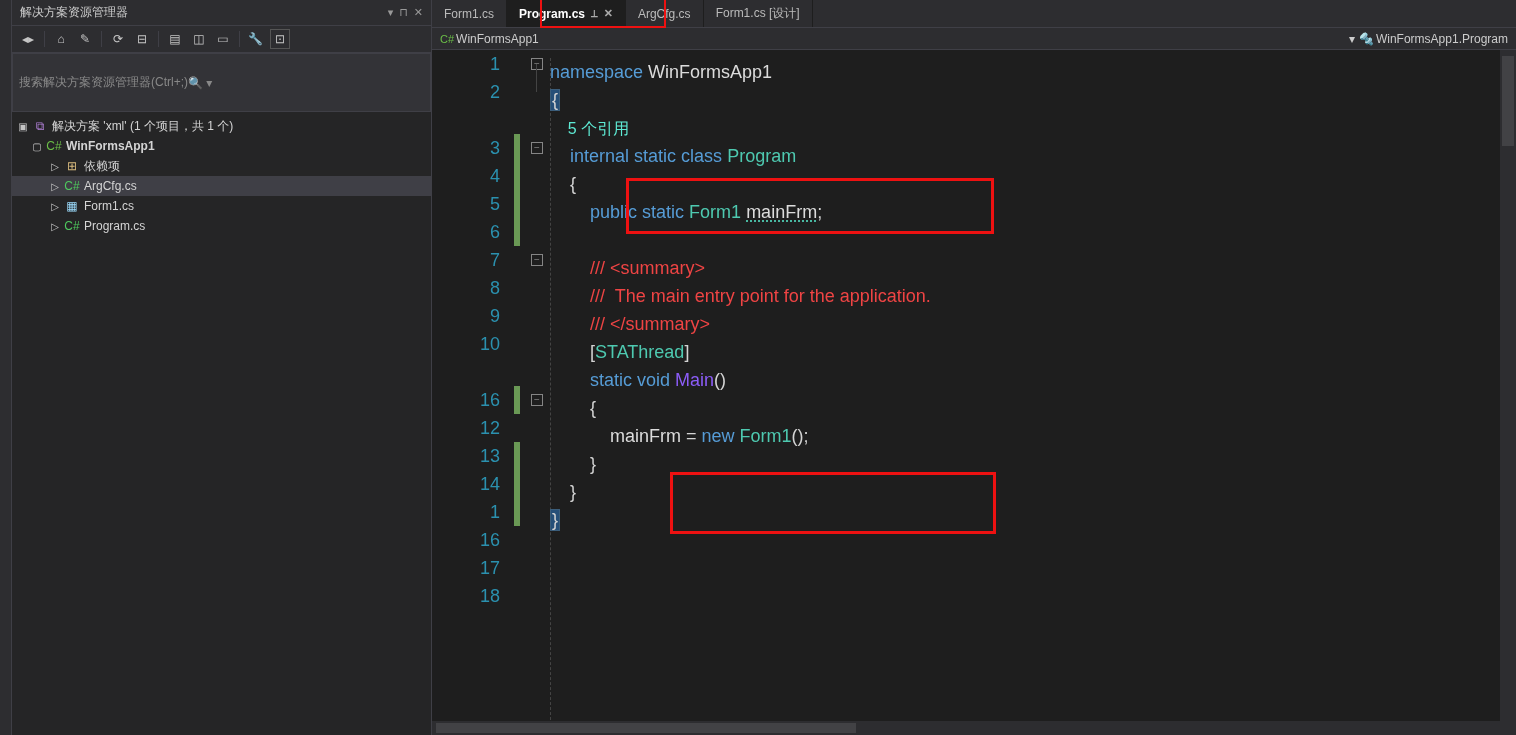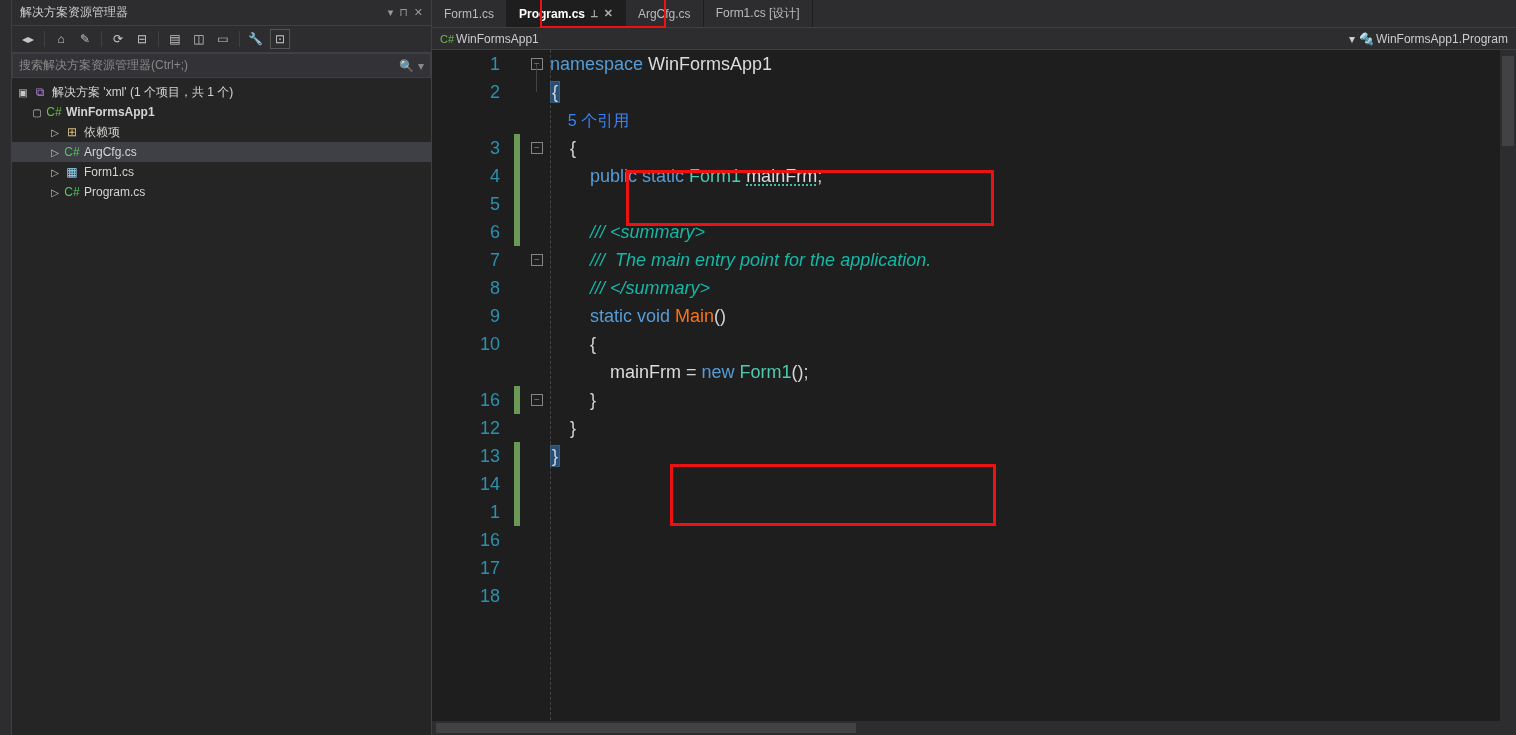--- a/index.html
+++ b/index.html
@@ -5,21 +5,21 @@
   * { box-sizing: border-box; margin: 0; padding: 0; font-family: "Microsoft YaHei", "Segoe UI", sans-serif; }
   body { background: #1e1e1e; color: #d4d4d4; font-size: 13px; width: 1516px; height: 735px; overflow: hidden; display: flex; }
   .left-strip { width: 12px; background: #2d2d30; border-right: 1px solid #3f3f46; display: flex; flex-direction: column; align-items: center; padding-top: 10px; gap: 8px; font-size: 10px; color: #888; writing-mode: vertical-rl; }
   
   .solution-panel { width: 420px; background: #252526; border-right: 1px solid #3f3f46; display: flex; flex-direction: column; }
   .panel-title { background: #2d2d30; padding: 4px 8px; display: flex; align-items: center; justify-content: space-between; color: #ccc; font-size: 12px; border-bottom: 1px solid #3f3f46; gap: 20px; }
   .panel-title .icons { display: flex; gap: 6px; color: #999; font-size: 11px; }
   .panel-toolbar { background: #2d2d30; border-bottom: 1px solid #3f3f46; padding: 3px 6px; display: flex; align-items: center; gap: 4px; }
   .tb-btn { width: 20px; height: 20px; display: flex; align-items: center; justify-content: center; color: #c5c5c5; font-size: 12px; }
   .tb-sep { width:1px; height:16px; background:#3f3f46; margin:0 2px; }
-  .search-box { background: #333337; border: 1px solid #3f3f46; padding: 3px 6px; margin: 0; display: flex; align-items: center; justify-content: space-between; color: #888; font-size: 12px; }
+  .search-box { background: #333337; border: 1px solid #3f3f46; padding: 20px 6px; margin: 0; display: flex; align-items: center; justify-content: flex-start; color: #888; font-size: 12px; }
   .tree { padding: 4px 0; flex: 1; overflow: auto; }
   .tree-row { display: flex; align-items: center; height: 20px; padding-left: 6px; gap: 4px; color: #d4d4d4; font-size: 12px; white-space: nowrap; }
   .tree-row.selected { background: #3f3f46; }
   .tree-row .chev { width: 10px; color: #c5c5c5; font-size: 10px; text-align: center; }
   .tree-row .ico { width: 16px; text-align: center; font-size: 12px; }
   .indent-1 { padding-left: 20px; }
   .indent-2 { padding-left: 38px; }
   .bold { font-weight: bold; }
   .cs-ico { color: #4ec95e; }
   .proj-ico { color: #6bbf47; }
@@ -43,28 +43,28 @@
   .gutter { width: 80px; text-align: right; color: #2b91af; padding-right: 12px; user-select: none; }
   .gutter div { height: 28px; }
   .mark-col { width: 14px; position: relative; }
   .mark-green { position:absolute; left:2px; width:6px; background:#6a9955; }
   .fold-col { width: 22px; color: #858585; user-select: none; position: relative; }
   .fold-col div { height: 28px; display: flex; align-items: center; justify-content: center; }
   .fold-box { width: 12px; height: 12px; border: 1px solid #858585; display: flex; align-items: center; justify-content: center; font-size: 10px; line-height: 1; background: #1e1e1e; }
   .fold-line { position:absolute; left:10px; width:1px; background:#444; top:14px; bottom:0; }
   .dash-line { border-left: 1px dashed #444; position:absolute; top:0; bottom:0; }
 
-  .code-col { flex: 1; position: relative; padding-left: 2px; }
+  .code-col { flex: 1; position: relative; padding-left: 2px; margin-top: 8px; }
   .code-line { height: 28px; white-space: pre; position: relative; }
   .tok-kw { color: #569cd6; }
   .tok-type { color: #4ec9b0; }
-  .tok-ident { color: #f97316; }
-  .tok-com { color: #14b8a6; font-style: italic; }
+  .tok-ident { color: #8b5cf6; }
+  .tok-com { color: #ef4444; }
   .tok-pun { color: #d4d4d4; }
-  .tok-ref { color: #3b82f6; font-size: 16px; text-align: right; }
+  .tok-ref { color: #5eead4; font-size: 16px; text-align: right; }
   .tok-white { color: #dcdcdc; }
   .wave { text-decoration: underline dotted #4ec9b0; text-underline-offset: 3px; }
   .brace-hl { background: #264f78; border:1px solid #3b5d7a; padding:0 1px; }
 
   .annot { position: absolute; border: 3px solid #e11; pointer-events: none; }
 
   .scrollbar { position:absolute; right:0; top:0; bottom:0; width:16px; background:#2d2d30; }
   .scroll-thumb { position:absolute; left:2px; right:2px; top:6px; height:90px; background:#424245; }
   .hscroll { position:absolute; left:0; right:16px; bottom:0; height:14px; background:#2d2d30; }
   .hscroll-thumb { position:absolute; top:2px; bottom:2px; left:4px; width:420px; background:#424245; }
@@ -226,26 +226,28 @@
         <div></div>
         <div></div>
         <div></div>
         <div></div>
     </div>
     <div class="code-col">
       <span class="dash-line" style="left:2px;"></span>
       <div class="code-line"><span class="tok-kw">namespace</span><span class="tok-pun"> </span><span class="tok-white">WinFormsApp1</span></div>
       <div class="code-line"><span class="brace-hl tok-pun">{</span></div>
       <div class="code-line"><span class="tok-ref">    </span><span class="tok-ref">5 个引用</span></div>
+      <div class="code-line"><span class="tok-pun">    </span><span class="tok-kw">internal</span><span> </span><span class="tok-kw">static</span><span> </span><span class="tok-kw">class</span><span> </span><span class="tok-type">Program</span></div>
       <div class="code-line"><span class="tok-pun">    {</span></div>
       <div class="code-line"><span class="tok-pun">        </span><span class="tok-kw">public</span><span> </span><span class="tok-kw">static</span><span> </span><span class="tok-type">Form1</span><span> </span><span class="tok-white wave">mainFrm</span><span class="tok-pun">;</span></div>
       <div class="code-line"></div>
       <div class="code-line"><span class="tok-pun">        </span><span class="tok-com">/// &lt;summary&gt;</span></div>
       <div class="code-line"><span class="tok-pun">        </span><span class="tok-com">///  The main entry point for the application.</span></div>
       <div class="code-line"><span class="tok-pun">        </span><span class="tok-com">/// &lt;/summary&gt;</span></div>
+      <div class="code-line"><span class="tok-pun">        [</span><span class="tok-type">STAThread</span><span class="tok-pun">]</span></div>
       <div class="code-line"><span class="tok-pun">        </span><span class="tok-kw">static</span><span> </span><span class="tok-kw">void</span><span> </span><span class="tok-ident">Main</span><span class="tok-pun">()</span></div>
       <div class="code-line"><span class="tok-pun">        {</span></div>
       <div class="code-line"><span class="tok-pun">            </span><span class="tok-white">mainFrm</span><span class="tok-pun"> = </span><span class="tok-kw">new</span><span> </span><span class="tok-type">Form1</span><span class="tok-pun">();</span></div>
       <div class="code-line"><span class="tok-pun">        }</span></div>
       <div class="code-line"><span class="tok-pun">    }</span></div>
       <div class="code-line"><span class="brace-hl tok-pun">}</span></div>
 
       <div class="annot" style="left:78px; top:120px; width:368px; height:56px;"></div>
       <div class="annot" style="left:122px; top:414px; width:326px; height:62px;"></div>
     </div>

